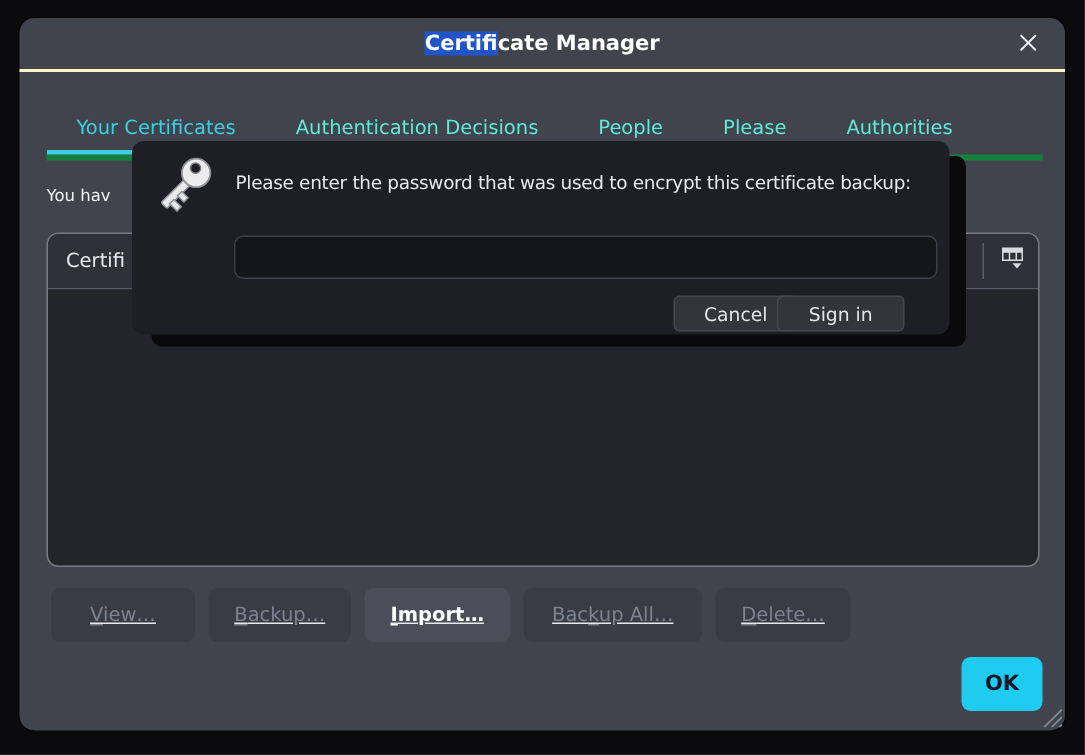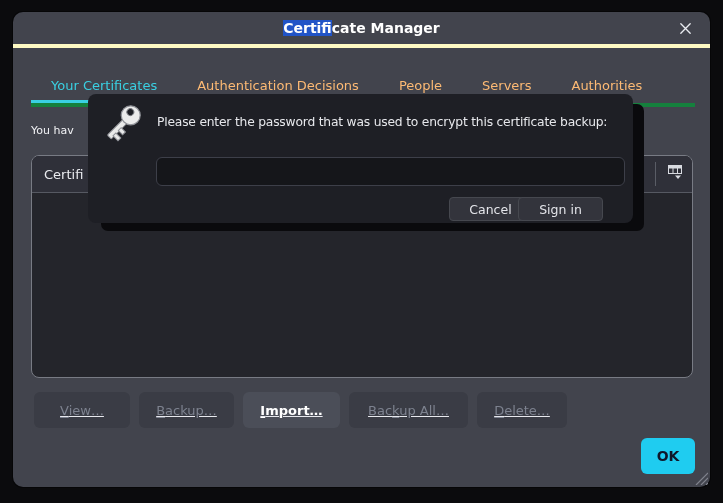--- a/index.html
+++ b/index.html
@@ -11,37 +11,37 @@
     color:#e8e9ee;
   }
   .window {
     position:absolute; left:13px; top:12px; width:697px; height:475px;
     background:#42444d; border-radius:10px;
     box-shadow:0 0 0 1px rgba(0,0,0,.45);
   }
   
   .titlebar {
     position:absolute; left:0; top:0; right:0; height:36px;
-    border-bottom:4px solid #fef9c3;
+    border-bottom:2px solid #fef9c3;
     display:flex; align-items:center; justify-content:center;
   }
   .title { font-size:14px; font-weight:bold; color:#ffffff; }
   .title .sel { background:#2154c7; }
   .close-btn {
     position:absolute; right:16px; top:9px; width:18px; height:18px;
     display:flex; align-items:center; justify-content:center; cursor:pointer;
   }
   
   .tabs {
     position:absolute; left:18px; right:15px; top:55px; height:40px;
     display:flex; border-bottom:4px solid #15803d;
   }
   .tab {
     padding:0 20px; display:flex; align-items:center;
-    font-size:13px; color:#fdba74; white-space:nowrap; cursor:pointer;
+    font-size:13px; color:#5eead4; white-space:nowrap; cursor:pointer;
   }
   .tab.active { color:#3ad0e2; box-shadow:inset 0 -3px 0 #3ad0e2; }
   
   .intro {
     position:absolute; left:18px; top:112px; font-size:11px; color:#f1f2f5;
     white-space:nowrap;
   }
   .panel {
     position:absolute; left:18px; top:143px; width:662px; height:223px;
     background:#24252b; border:1px solid #787b84; border-radius:8px;
@@ -124,21 +124,21 @@
     <div class="tab active">
         <span>Your Certificates</span>
       </div>
     <div class="tab">
         <span>Authentication Decisions</span>
       </div>
     <div class="tab">
         <span>People</span>
       </div>
     <div class="tab">
-        <span>Servers</span>
+        <span>Please</span>
       </div>
     <div class="tab">
         <span>Authorities</span>
       </div>
   </div>
 
   <div class="intro">You hav</div>
 
   <div class="panel">
     <div class="panel-header">

